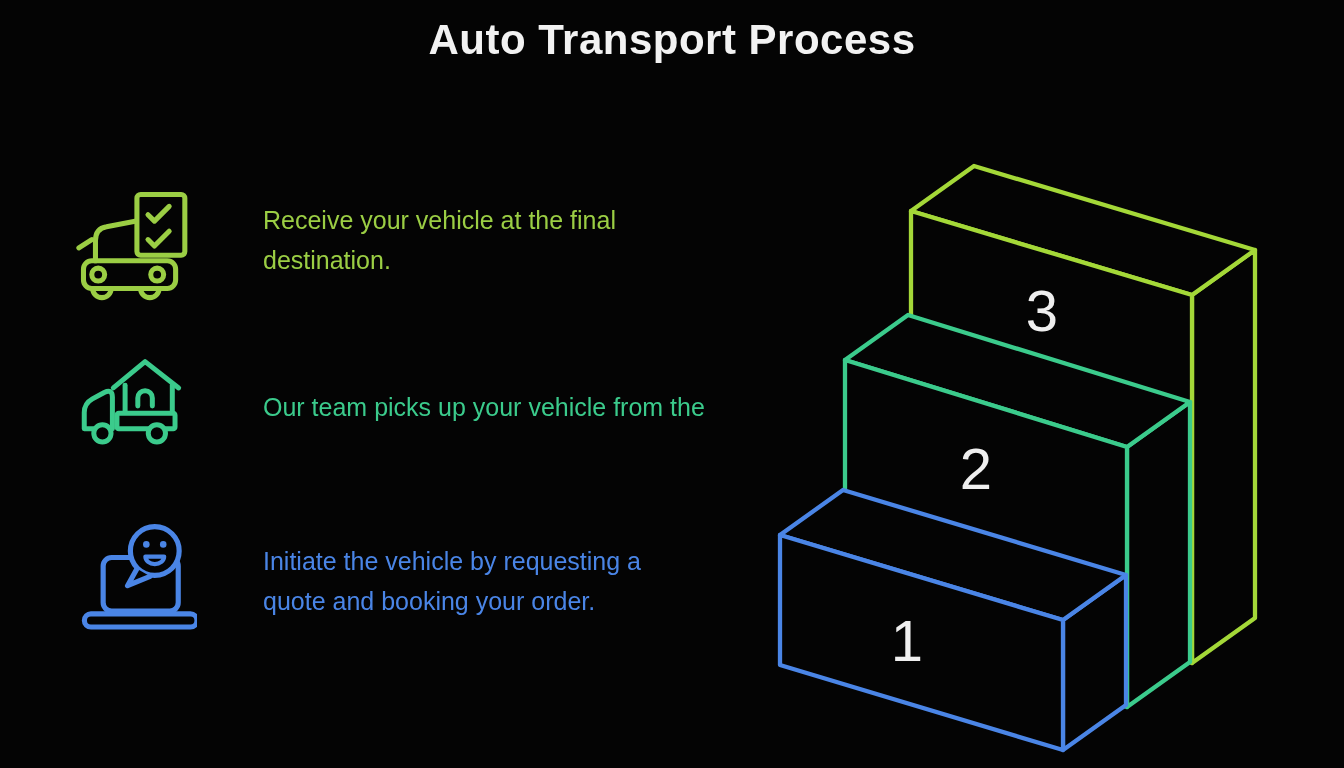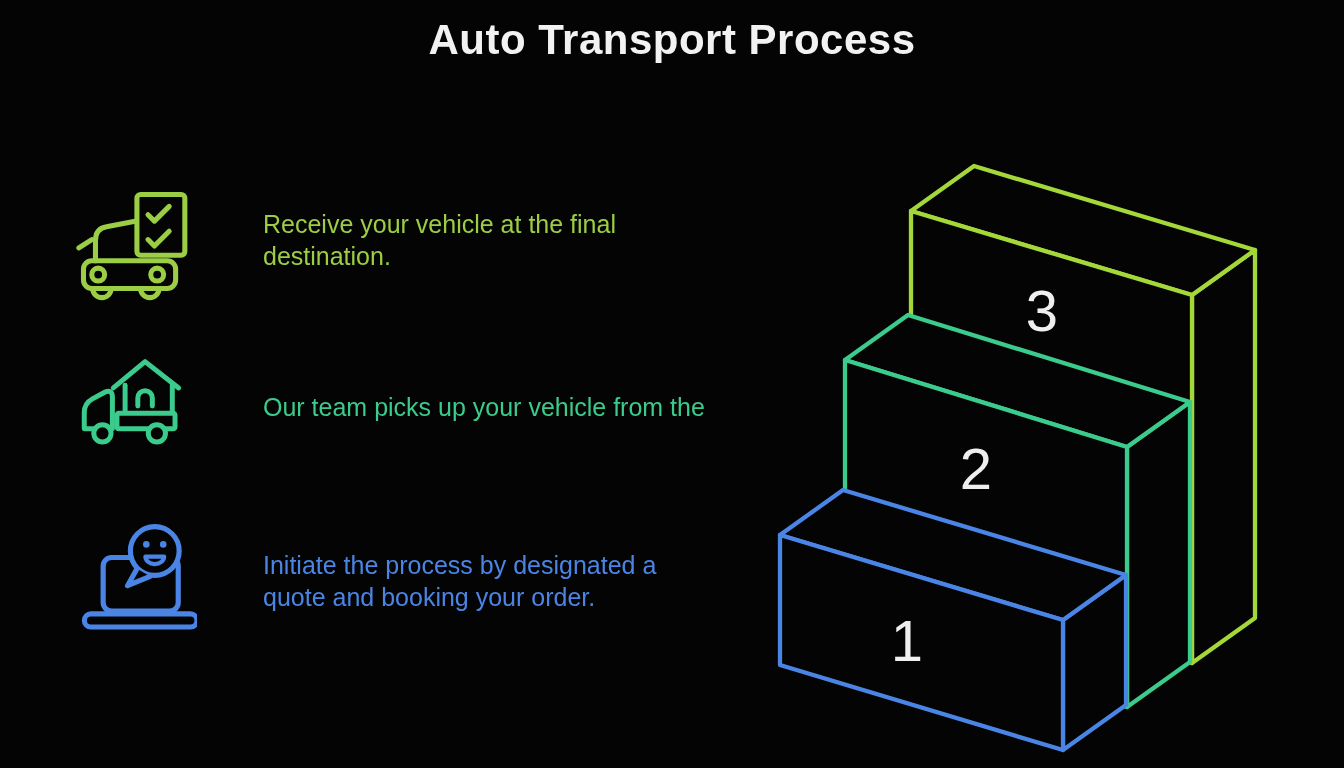--- a/index.html
+++ b/index.html
@@ -34,21 +34,21 @@
     height:130px;
     flex:0 0 122px;
     display:flex;
     align-items:center;
     justify-content:center;
   }
   .icon-box svg { display:block; }
   .row-text {
     margin-left:66px;
     font-size:25px;
-    line-height:32px;
+    line-height:40px;
     width:520px;
   }
   .row-text span { display:block; }
   .stairs-wrap {
     position:absolute;
     left:770px; top:155px;
     width:500px; height:612px;
   }
   .stairs-wrap svg { display:block; }
   .stairs-wrap polygon {
@@ -115,21 +115,21 @@
       <rect class="mini" x="30" y="40" width="80" height="57" rx="9"></rect>
       <rect class="mini-solid" x="10" y="100" width="120" height="14" rx="7"></rect>
       <circle class="mini-solid" cx="85" cy="33" r="26"></circle>
       <path class="mini-solid" d="M 66 52 L 56 70 L 80 60"></path>
       <circle class="mini-dot" cx="76" cy="26" r="3.5"></circle>
       <circle class="mini-dot" cx="94" cy="26" r="3.5"></circle>
       <path class="mini" style="stroke-width:4.5" d="M 75 39 a 10 8 0 0 0 20 0 Z"></path>
     </svg>
   </div>
   <div class="row-text">
-    <span>Initiate the process by designated a</span>
+    <span>Initiate the vehicle by requesting a</span>
     <span>quote and booking your order.</span>
   </div>
 </div>
 
 <div class="stairs-wrap">
   <svg width="500" height="612" viewBox="0 0 500 612">
 
     <g style="color: rgb(164, 216, 56);">
       <polygon points="422,140 485,95 485,463 422,508"></polygon>
       <polygon points="141,56 204,11 485,95 422,140"></polygon>

